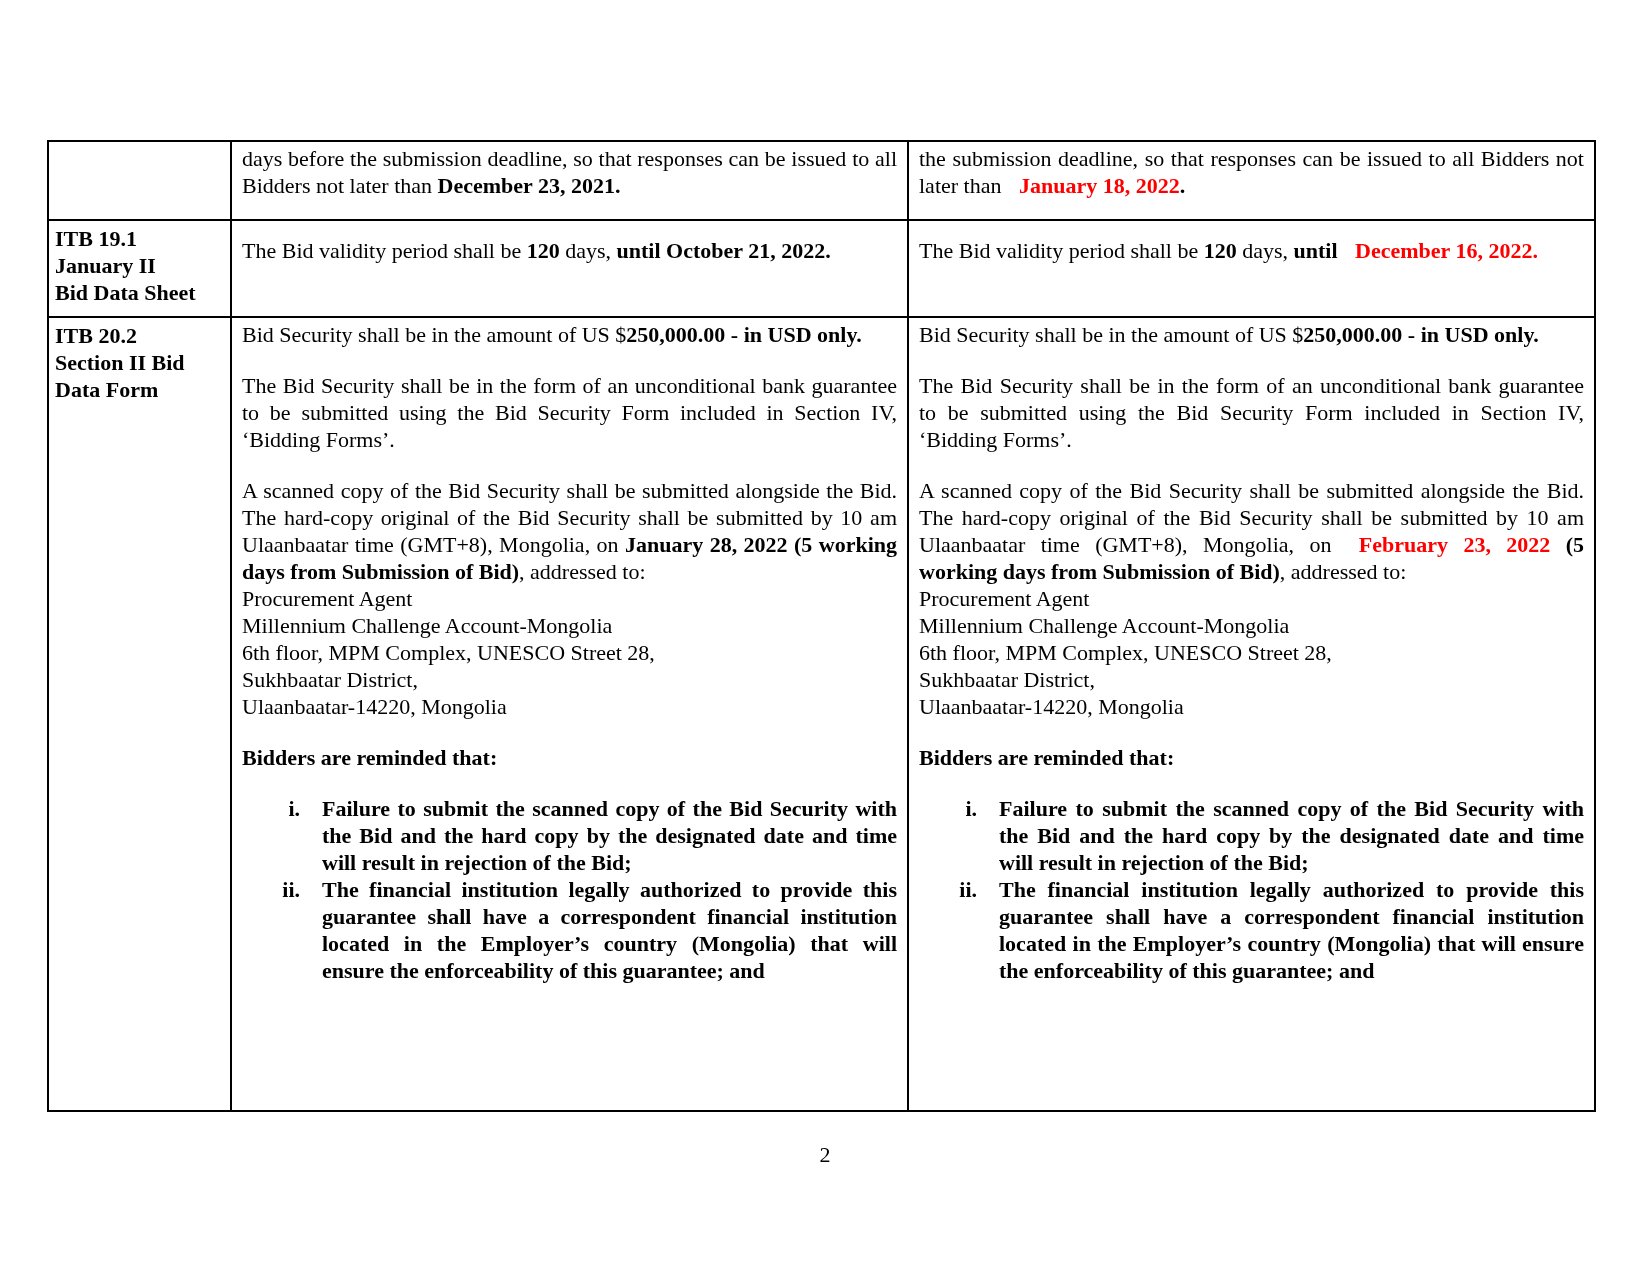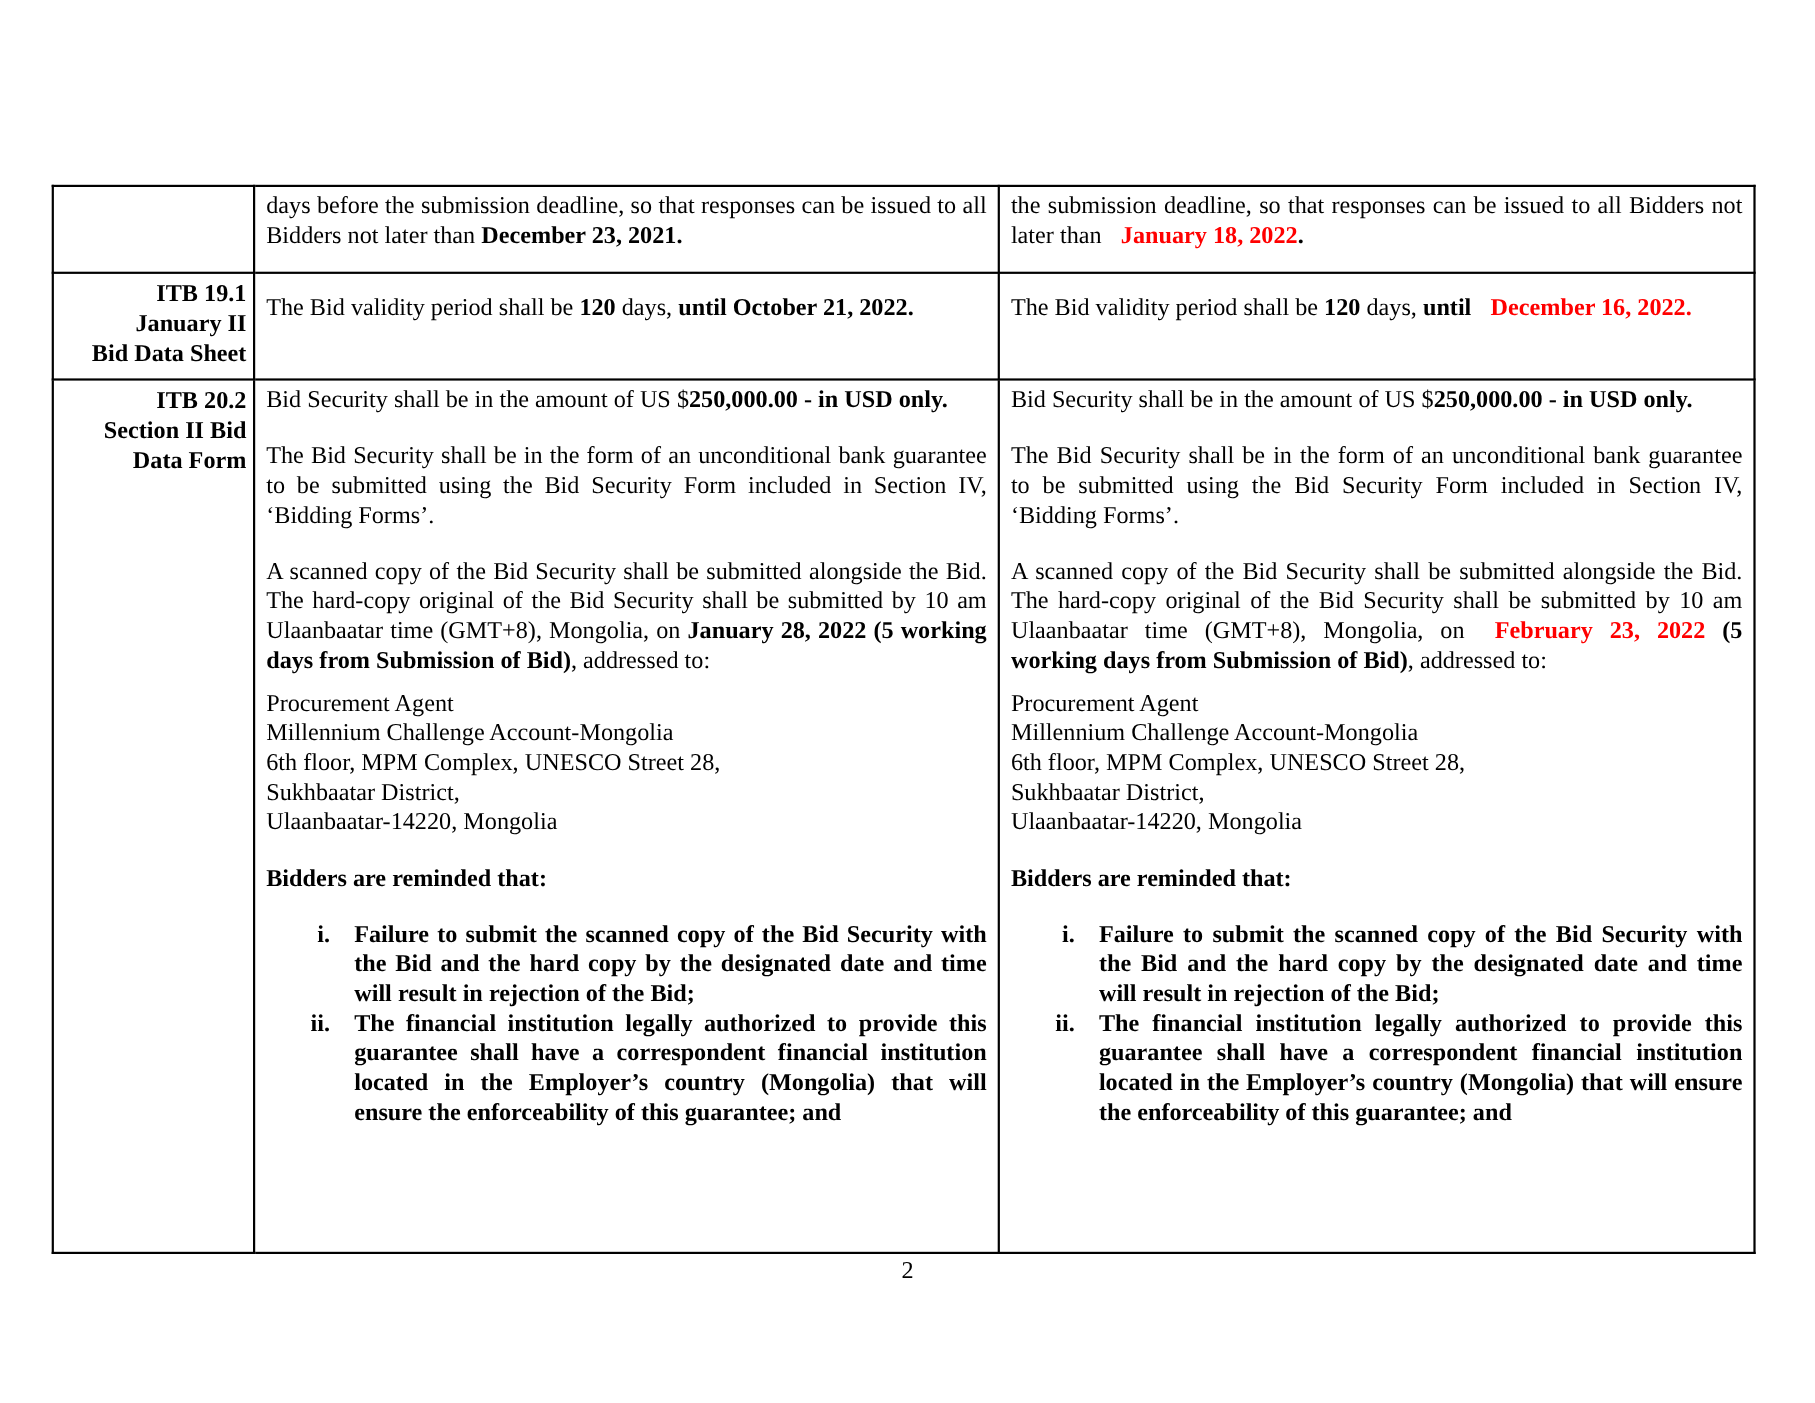--- a/index.html
+++ b/index.html
@@ -10,46 +10,46 @@
     background:#ffffff;
     font-family:"Liberation Serif", serif;
     font-size:22px;
     line-height:27px;
     color:#000;
     overflow:hidden;
   }
   table.amendment-table{
     position:absolute;
     left:47px;
-    top:168px;
+    top:140px;
     width:1547px;
     border-collapse:collapse;
     table-layout:fixed;
   }
   table.amendment-table td{
     border:2px solid #000;
     vertical-align:top;
     overflow:hidden;
   }
   tr.row-0 td{height:62px;}
   tr.row-1 td{height:80px;}
   tr.row-2 td{height:777px;}
   .label-cell{
-    text-align:right;
+    text-align:left;
     font-weight:bold;
     padding:4px 6px 4px 6px;
   }
   .label-line{white-space:nowrap;}
   .body-cell{
     padding:3px 10px 12px 10px;
     text-align:justify;
   }
   .para{margin:0;padding:0;}
   .block + .block{margin-top:24px;}
-  .addr.block{margin-top:12px;}
+  .addr.block{margin-top:0;}
   tr.row-1 .body-cell .para{margin-top:13px;}
   .bold{font-weight:bold;}
   .red{color:var(--accent-red,#ff0000);margin-left:12px;}
   .addr-line{text-align:left;}
   .list{margin:0;padding:0;}
   .li{
     position:relative;
     padding-left:80px;
     margin:0;
     font-weight:bold;

